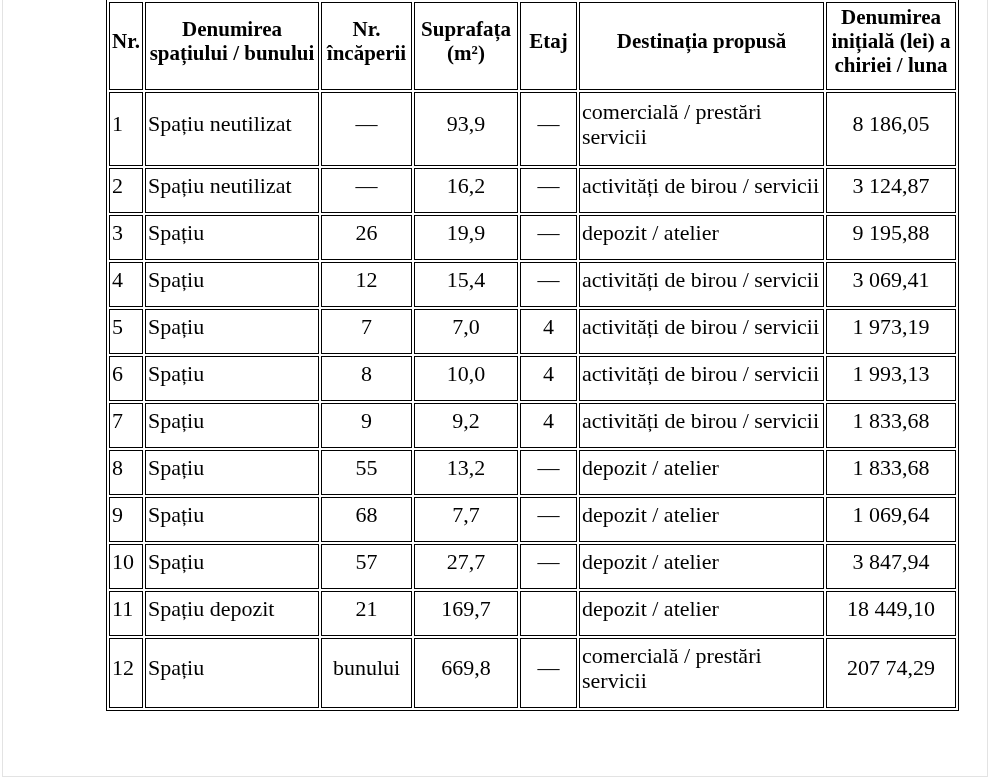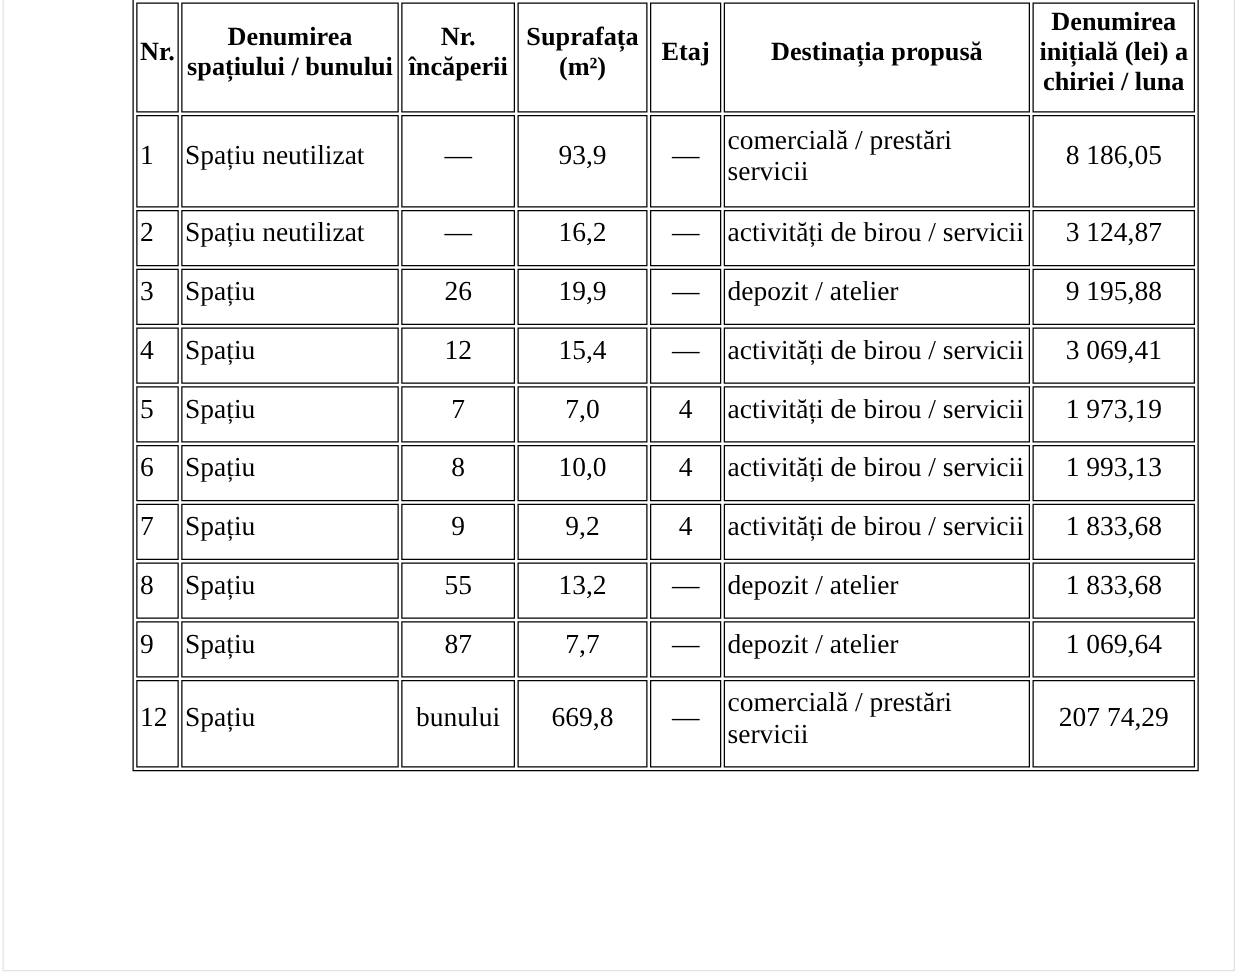--- a/index.html
+++ b/index.html
@@ -277,33 +277,79 @@
         </td>
     </tr>
     <tr>
       <td class="l">
           <div class="c">9</div>
         </td>
       <td class="l">
           <div class="c">Spațiu</div>
         </td>
       <td class="ctr">
-          <div class="c">87</div>
+          <div class="c">68</div>
         </td>
       <td class="ctr">
           <div class="c">7,7</div>
         </td>
       <td class="ctr">
           <div class="c">—</div>
         </td>
       <td class="l">
           <div class="c">depozit / atelier</div>
         </td>
       <td class="ctr">
           <div class="c">1 069,64</div>
+        </td>
+    </tr>
+    <tr>
+      <td class="l">
+          <div class="c">10</div>
+        </td>
+      <td class="l">
+          <div class="c">Spațiu</div>
+        </td>
+      <td class="ctr">
+          <div class="c">57</div>
+        </td>
+      <td class="ctr">
+          <div class="c">27,7</div>
+        </td>
+      <td class="ctr">
+          <div class="c">—</div>
+        </td>
+      <td class="l">
+          <div class="c">depozit / atelier</div>
+        </td>
+      <td class="ctr">
+          <div class="c">3 847,94</div>
+        </td>
+    </tr>
+    <tr>
+      <td class="l">
+          <div class="c">11</div>
+        </td>
+      <td class="l">
+          <div class="c">Spațiu depozit</div>
+        </td>
+      <td class="ctr">
+          <div class="c">21</div>
+        </td>
+      <td class="ctr">
+          <div class="c">169,7</div>
+        </td>
+      <td class="ctr">
+          <div class="c"></div>
+        </td>
+      <td class="l">
+          <div class="c">depozit / atelier</div>
+        </td>
+      <td class="ctr">
+          <div class="c">18 449,10</div>
         </td>
     </tr>
     <tr class="h70">
       <td class="l">
           <div class="c">12</div>
         </td>
       <td class="l">
           <div class="c">Spațiu</div>
         </td>
       <td class="ctr">

